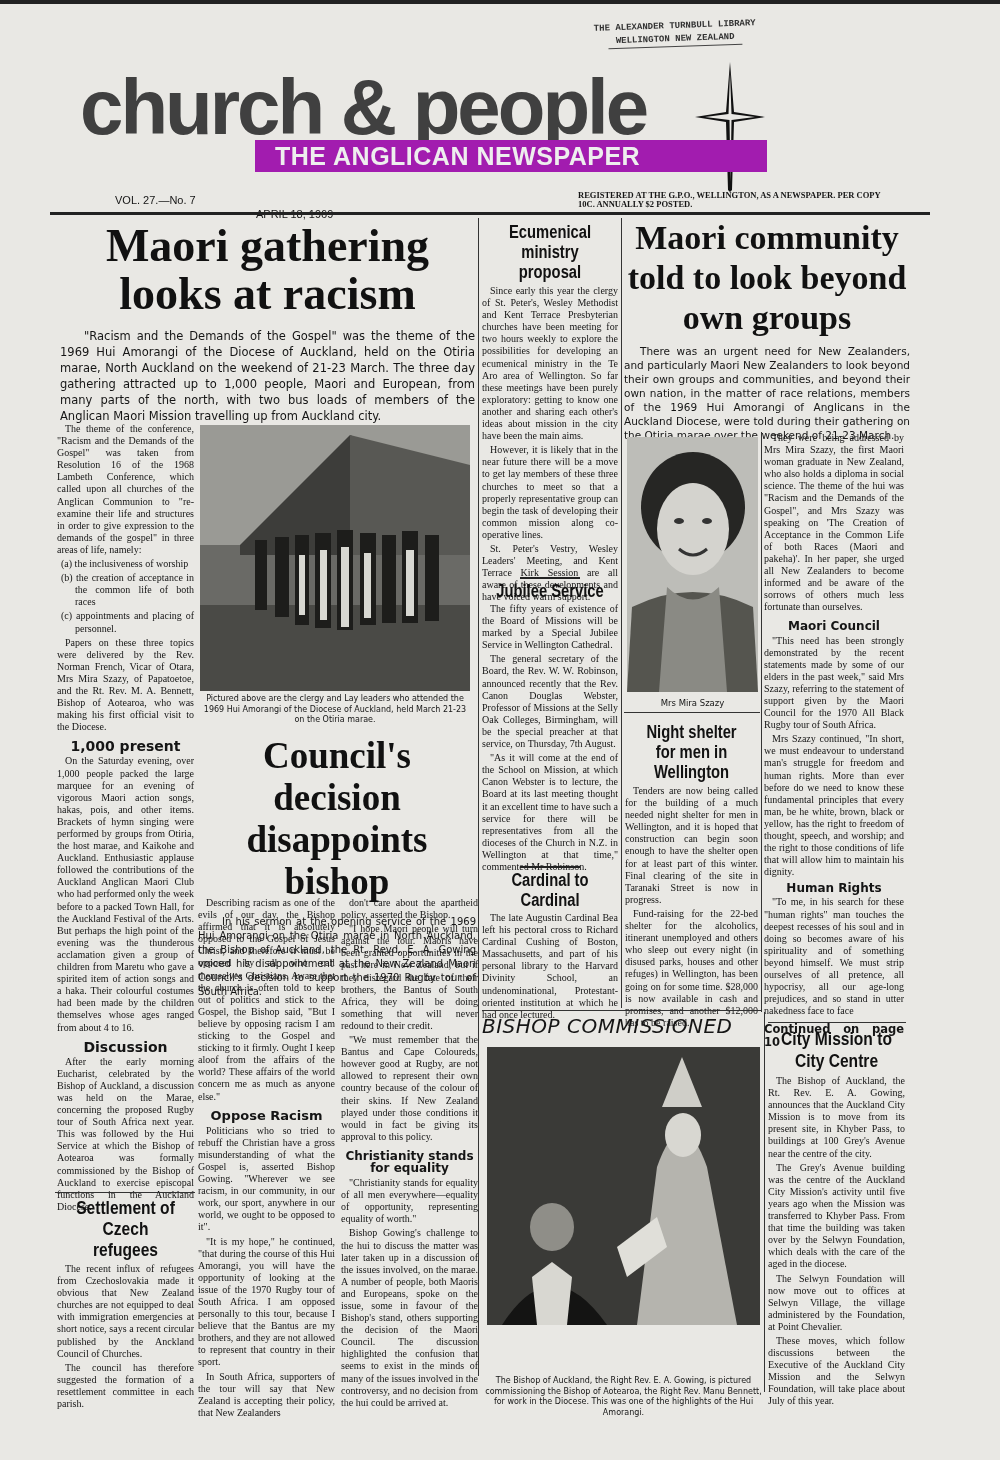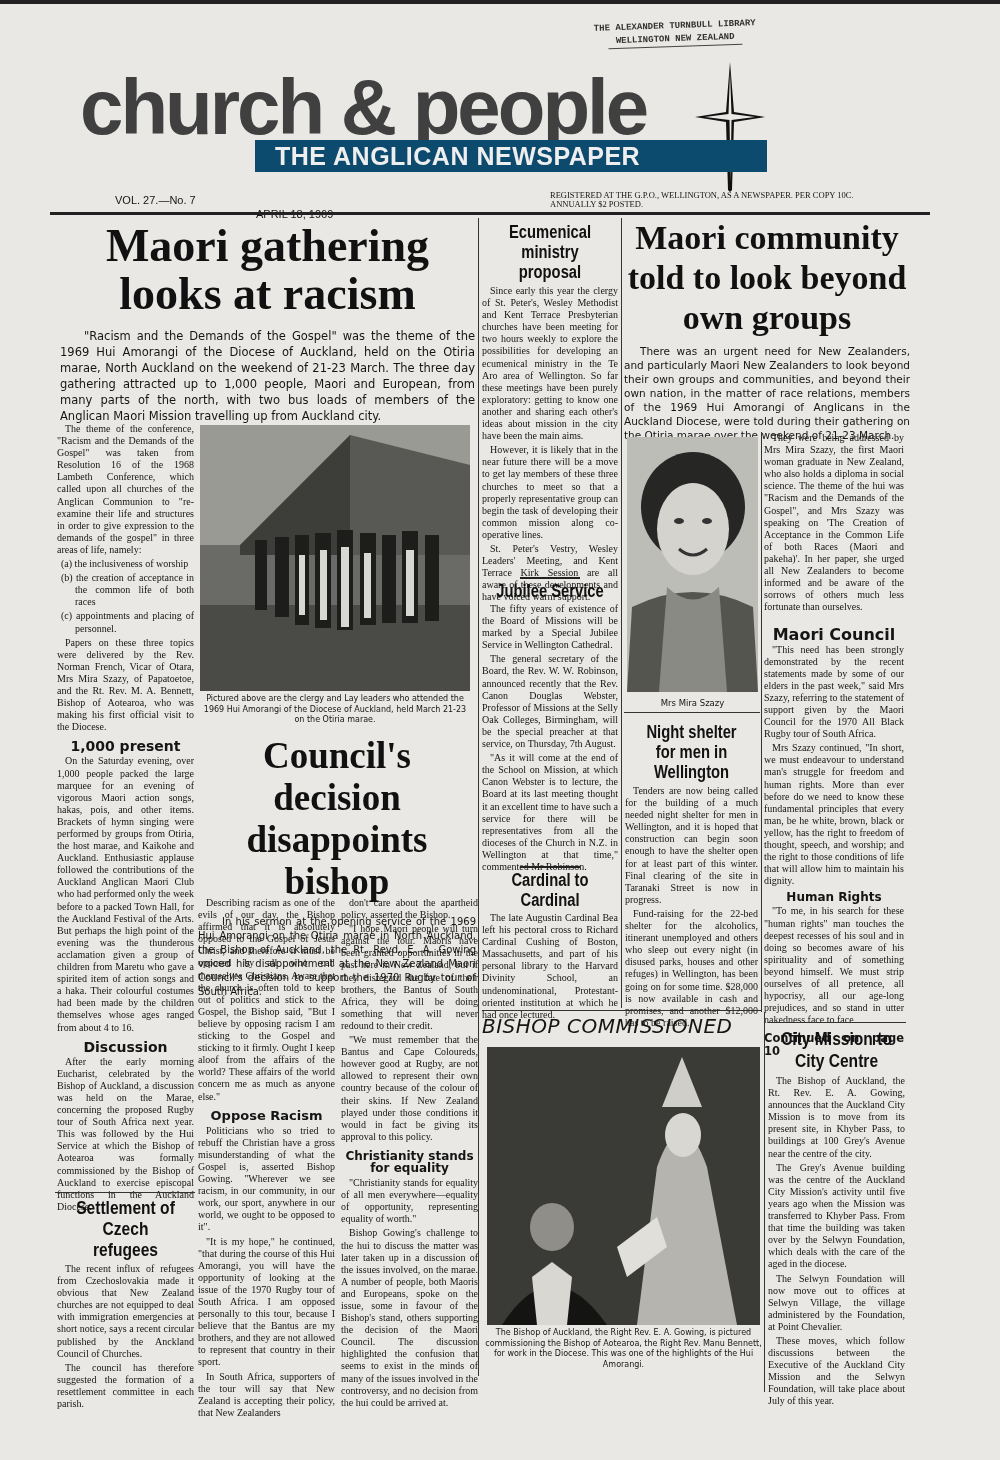--- a/index.html
+++ b/index.html
@@ -3,24 +3,24 @@
 <meta charset="utf-8">
 <style>
 *{box-sizing:border-box;margin:0;padding:0}
 html,body{width:1000px;height:1460px;background:#1a1a1a;overflow:hidden}
 .page{position:absolute;left:0;top:0;width:1000px;height:1460px;background:#e9e8e4;color:#151515;font-family:"Liberation Serif",serif}
 .edge{position:absolute;left:0;top:0;width:1000px;height:4px;background:#222}
 .stamp{position:absolute;left:560px;top:20px;width:230px;font-family:"Liberation Mono",monospace;font-size:9px;font-weight:bold;color:#333;transform:rotate(-2deg);text-align:center;line-height:13px}
 .stamp .l2{border-bottom:1px solid #444;display:inline-block;padding:0 8px}
 .mast{position:absolute;left:80px;top:68px;font-family:"Liberation Sans",sans-serif;font-weight:bold;font-size:78px;letter-spacing:-3px;line-height:78px;color:#404040}
 .cross{position:absolute;left:695px;top:62px;width:70px;height:130px}
-.sub{position:absolute;left:255px;top:140px;width:512px;height:32px;background:#0c4a6e;color:#eee;font-family:"Liberation Sans",sans-serif;font-weight:bold;font-size:25px;line-height:32px;padding-left:20px;letter-spacing:0.5px}
+.sub{position:absolute;left:255px;top:140px;width:512px;height:32px;background:#a21caf;color:#eee;font-family:"Liberation Sans",sans-serif;font-weight:bold;font-size:25px;line-height:32px;padding-left:20px;letter-spacing:0.5px}
 .vol{position:absolute;left:115px;top:194px;font-family:"Liberation Sans",sans-serif;font-size:11px}
 .date{position:absolute;left:256px;top:208px;font-family:"Liberation Sans",sans-serif;font-size:11px}
-.reg{position:absolute;left:550px;top:191px;font-size:8.5px;font-weight:normal;line-height:9px;text-transform:uppercase}
+.reg{position:absolute;left:578px;top:191px;font-size:8.5px;font-weight:bold;line-height:9px;text-transform:uppercase}
 .rule{position:absolute;left:50px;top:212px;width:880px;height:3px;background:#222}
 .hl{font-weight:bold;text-align:center;color:#111}
 .hl-serif{font-family:"Liberation Serif",serif}
 .hl-cond{font-family:"Liberation Sans",sans-serif;transform:scaleX(0.82);transform-origin:center}
 .deck{font-family:"DejaVu Sans",sans-serif;font-size:11.5px;line-height:16px;text-align:justify;text-indent:24px}
 .body{font-family:"Liberation Serif",serif;font-size:10px;line-height:12.1px;text-align:justify}
 .body p{text-indent:8px;margin-bottom:2px}
 .sh{font-family:"DejaVu Sans",sans-serif;font-weight:bold;font-size:14px;text-align:center;margin:7px 0 3px}
 .col{position:absolute}
 .vr{position:absolute;width:1px;background:#333}
@@ -163,21 +163,21 @@
       <path d="M0 255 L5 170 Q66 140 126 170 L131 255 Z" fill="#55554f"></path>
       <path d="M40 150 Q66 175 92 150 L100 255 L32 255 Z" fill="#8a8a84"></path>
     </svg>
   </div>
   <div class="cap" style="left:627px;top:698px;width:131px;font-size:8.5px">Mrs Mira Szazy</div>
 
   <div class="vr" style="left:761px;top:432px;height:580px"></div>
 
   <div class="col body" style="left:764px;top:432px;width:140px">
     <p>They were being addressed by Mrs Mira Szazy, the first Maori woman graduate in New Zealand, who also holds a diploma in social science. The theme of the hui was "Racism and the Demands of the Gospel", and Mrs Szazy was speaking on 'The Creation of Acceptance in the Common Life of both Races (Maori and pakeha)'. In her paper, she urged all New Zealanders to become informed and be aware of the sorrows of others much less fortunate than ourselves.</p>
-    <div class="sh" style="font-size:16px;margin:16px 0 2px">Maori Council</div>
+    <div class="sh" style="font-size:12px;margin:7px 0 2px">Maori Council</div>
     <p>"This need has been strongly demonstrated by the recent statements made by some of our elders in the past week," said Mrs Szazy, referring to the statement of support given by the Maori Council for the 1970 All Black Rugby tour of South Africa.</p>
     <p>Mrs Szazy continued, "In short, we must endeavour to understand man's struggle for freedom and human rights. More than ever before do we need to know these fundamental principles that every man, be he white, brown, black or yellow, has the right to freedom of thought, speech, and worship; and the right to those conditions of life that will allow him to maintain his dignity.</p>
     <div class="sh" style="font-size:12px;margin:4px 0 2px">Human Rights</div>
     <p>"To me, in his search for these "human rights" man touches the deepest recesses of his soul and in doing so becomes aware of his spirituality and of something beyond himself. We must strip ourselves of all pretence, all hypocrisy, all our age-long prejudices, and so stand in utter nakedness face to face</p>
     <div style="font-family:'DejaVu Sans',sans-serif;font-weight:bold;font-size:11.5px;margin-top:6px">Continued on page 10</div>
   </div>
 
   <div class="hr" style="left:624px;top:712px;width:136px"></div>
   <div class="col body" style="left:625px;top:722px;width:133px">
     <div class="hl hl-cond" style="font-size:18px;line-height:20px;margin-bottom:3px">Night shelter for men in Wellington</div>
@@ -194,21 +194,21 @@
       <rect x="0" y="0" width="273" height="278" fill="#3a3a37"></rect>
       <path d="M150 278 L170 120 Q195 50 220 120 L250 278 Z" fill="#b5b4ae"></path>
       <path d="M175 60 L195 10 L215 60 Z" fill="#cfcec8"></path>
       <ellipse cx="196" cy="88" rx="18" ry="22" fill="#d8d7d1"></ellipse>
       <path d="M130 200 L170 170 L180 200 L140 230 Z" fill="#e0dfd9"></path>
       <ellipse cx="65" cy="180" rx="22" ry="24" fill="#8f8e88"></ellipse>
       <path d="M15 278 Q65 200 120 278 Z" fill="#141413"></path>
       <path d="M45 230 L65 215 L85 230 L80 278 L50 278 Z" fill="#d8d7d1"></path>
     </svg>
   </div>
-  <div class="cap" style="left:484px;top:1328px;width:279px">The Bishop of Auckland, the Right Rev. E. A. Gowing, is pictured commissioning the Bishop of Aotearoa, the Right Rev. Manu Bennett, for work in the Diocese. This was one of the highlights of the Hui Amorangi.</div>
+  <div class="cap" style="left:484px;top:1376px;width:279px">The Bishop of Auckland, the Right Rev. E. A. Gowing, is pictured commissioning the Bishop of Aotearoa, the Right Rev. Manu Bennett, for work in the Diocese. This was one of the highlights of the Hui Amorangi.</div>
 
   <div class="vr" style="left:764px;top:1012px;height:380px"></div>
   <div class="hr" style="left:768px;top:1022px;width:138px"></div>
   <div class="col body" style="left:768px;top:1028px;width:137px">
     <div class="hl hl-cond" style="font-size:19px;line-height:22px;margin-bottom:3px">City Mission to City Centre</div>
     <p>The Bishop of Auckland, the Rt. Rev. E. A. Gowing, announces that the Auckland City Mission is to move from its present site, in Khyber Pass, to buildings at 100 Grey's Avenue near the centre of the city.</p>
     <p>The Grey's Avenue building was the centre of the Auckland City Mission's activity until five years ago when the Mission was transferred to Khyber Pass. From that time the building was taken over by the Selwyn Foundation, which deals with the care of the aged in the diocese.</p>
     <p>The Selwyn Foundation will now move out to offices at Selwyn Village, the village administered by the Foundation, at Point Chevalier.</p>
     <p>These moves, which follow discussions between the Executive of the Auckland City Mission and the Selwyn Foundation, will take place about July of this year.</p>
   </div>

